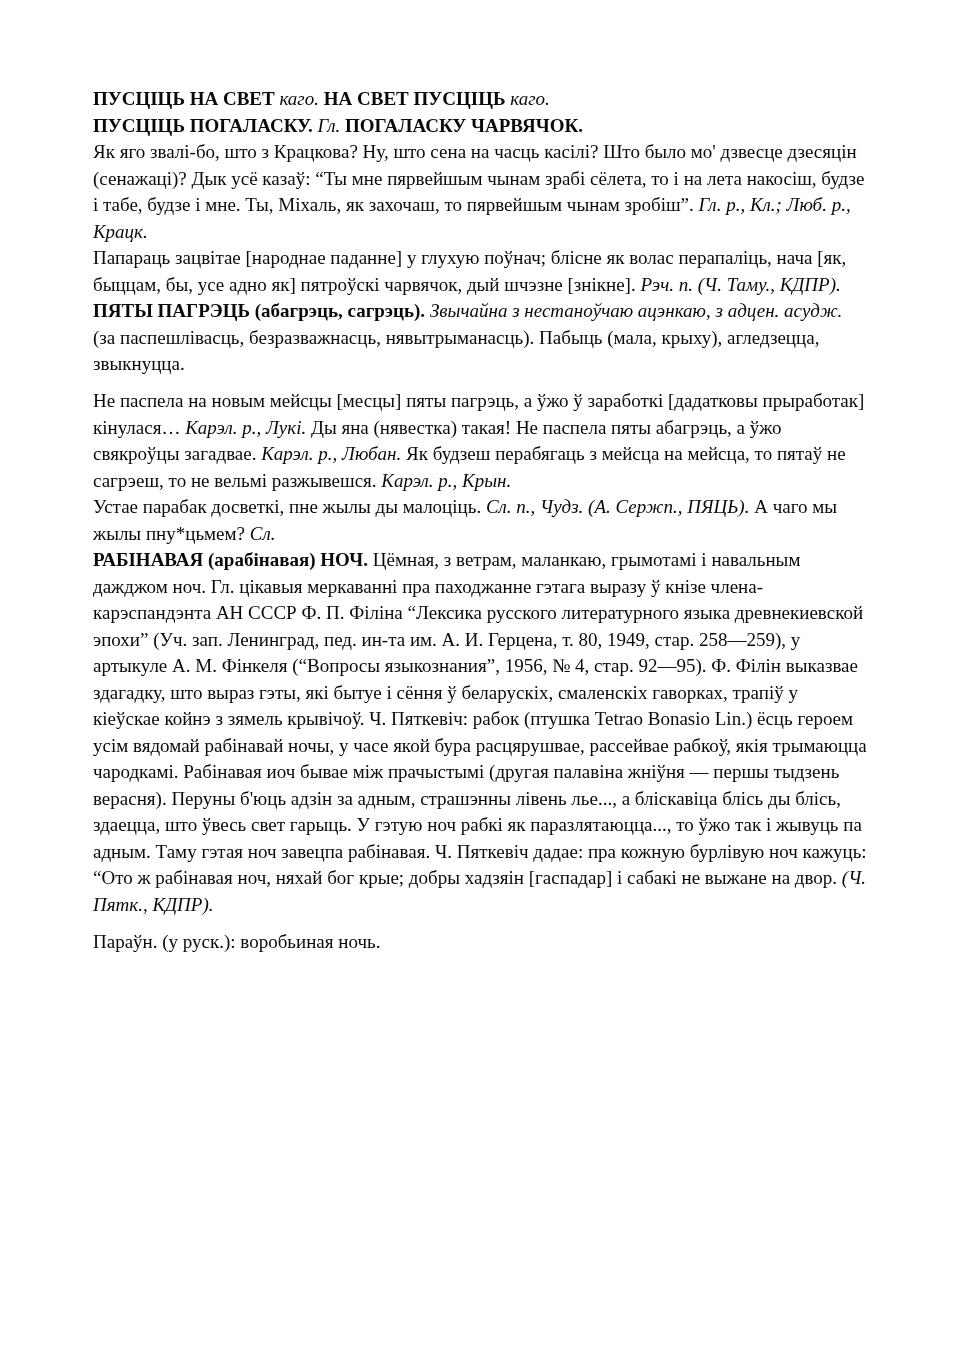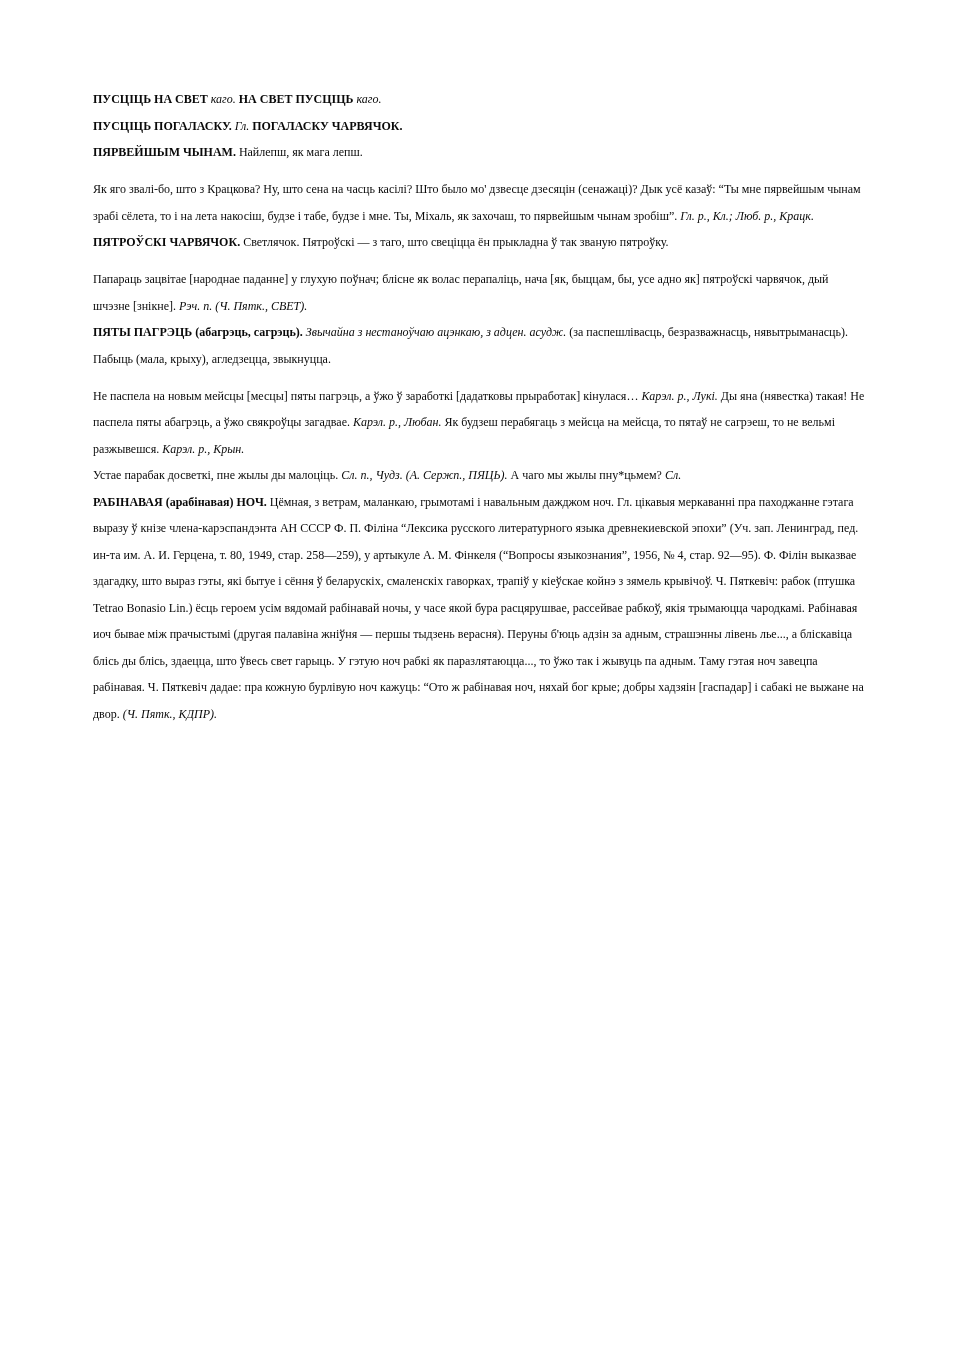--- a/index.html
+++ b/index.html
@@ -8,21 +8,21 @@
     background: #ffffff;
   }
   .page {
     position: relative;
     width: 960px;
     min-height: 1357px;
     box-sizing: border-box;
     background: #ffffff;
     color: #0a0a0a;
     font-family: "Liberation Serif", "DejaVu Serif", serif;
-    font-size: 12px;
+    font-size: 19px;
     line-height: 26.5px;
     padding: 86px 92px 60px 93px;
     text-align: left;
   }
   .entry { margin: 0; }
   .para {
     margin: 0 0 10.5px 0;
     padding: 0;
   }
   .para:last-child { margin-bottom: 0; }
@@ -36,35 +36,34 @@
 
   <article class="entry">
     <p class="para"><span class="bold">ПУСЦІЦЬ НА СВЕТ </span><span class="italic">каго.</span><span> </span><span class="bold">НА СВЕТ ПУСЦІЦЬ </span><span class="italic">каго.</span></p>
   </article>
 
   <article class="entry">
     <p class="para"><span class="bold">ПУСЦІЦЬ ПОГАЛАСКУ. </span><span class="italic">Гл. </span><span class="bold">ПОГАЛАСКУ ЧАРВЯЧОК.</span></p>
   </article>
 
   <article class="entry">
-    <p class="para"><span class="bold">ПЯРВЕЙШЫМ ЧЫНАМ. </span><span>Найлепш, як мага лепш.</span></p>
     <p class="para"><span>Як яго звалі-бо, што з Крацкова? Ну, што сена на часць касілі? Што было мо' дзвесце дзесяцін (сенажаці)? Дык усё казаў: “Ты мне пярвейшым чынам зрабі сёлета, то і на лета накосіш, будзе і табе, будзе і мне. Ты, Міхаль, як захочаш, то пярвейшым чынам зробіш”. </span><span class="italic">Гл. р., Кл.; Люб. р., Крацк.</span></p>
   </article>
 
   <article class="entry">
-    <p class="para"><span class="bold">ПЯТРОЎСКІ ЧАРВЯЧОК. </span><span>Светлячок. Пятроўскі — з таго, што свеціцца ён прыкладна ў так званую пятроўку.</span></p>
-    <p class="para"><span>Папараць зацвітае [народнае паданне] у глухую поўнач; блісне як волас перапаліць, нача [як, быццам, бы, усе адно як] пятроўскі чарвячок, дый шчэзне [знікне]. </span><span class="italic">Рэч. п. (Ч. Пятк., СВЕТ).</span></p>
+    <p class="para"><span>Папараць зацвітае [народнае паданне] у глухую поўнач; блісне як волас перапаліць, нача [як, быццам, бы, усе адно як] пятроўскі чарвячок, дый шчэзне [знікне]. </span><span class="italic">Рэч. п. (Ч. Таму., КДПР).</span></p>
   </article>
 
   <article class="entry">
     <p class="para"><span class="bold">ПЯТЫ ПАГРЭЦЬ (абагрэць, сагрэць). </span><span class="italic">Звычайна з нестаноўчаю ацэнкаю, з адцен. асудж. </span><span>(за паспешлівасць, безразважнасць, нявытрыманасць). Пабыць (мала, крыху), агледзецца, звыкнуцца.</span></p>
     <p class="para"><span>Не паспела на новым мейсцы [месцы] пяты пагрэць, а ўжо ў заработкі [дадатковы прыработак] кінулася… </span><span class="italic">Карэл. р., Лукі. </span><span>Ды яна (нявестка) такая! Не паспела пяты абагрэць, а ўжо свякроўцы загадвае. </span><span class="italic">Карэл. р., Любан. </span><span>Як будзеш перабягаць з мейсца на мейсца, то пятаў не сагрэеш, то не вельмі разжывешся. </span><span class="italic">Карэл. р., Крын.</span></p>
   </article>
 
   <article class="entry">
     <p class="para"><span>Устае парабак досветкі, пне жылы ды малоціць. </span><span class="italic">Сл. п., Чудз. (А. Сержп., ПЯЦЬ). </span><span>А чаго мы жылы пну*цьмем? </span><span class="italic">Сл.</span></p>
   </article>
 
   <article class="entry">
     <p class="para"><span class="bold">РАБІНАВАЯ (арабінавая) НОЧ. </span><span>Цёмная, з ветрам, маланкаю, грымотамі і навальным дажджом ноч. Гл. цікавыя меркаванні пра паходжанне гэтага выразу ў кнізе члена-карэспандэнта АН СССР Ф. П. Філіна “Лексика русского литературного языка древнекиевской эпохи” (Уч. зап. Ленинград, пед. ин-та им. А. И. Герцена, т. 80, 1949, стар. 258—259), у артыкуле А. М. Фінкеля (“Вопросы языкознания”, 1956, № 4, стар. 92—95). Ф. Філін выказвае здагадку, што выраз гэты, які бытуе і сёння ў беларускіх, смаленскіх гаворках, трапіў у кіеўскае койнэ з зямель крывічоў. Ч. Пяткевіч: рабок (птушка Tetrao Bonasio Lin.) ёсць героем усім вядомай рабінавай ночы, у часе якой бура расцярушвае, рассейвае рабкоў, якія трымаюцца чародкамі. Рабінавая иоч бывае між прачыстымі (другая палавіна жніўня — першы тыдзень верасня). Перуны б'юць адзін за адным, страшэнны лівень лье..., а бліскавіца блісь ды блісь, здаецца, што ўвесь свет гарыць. У гэтую ноч рабкі як паразлятаюцца..., то ўжо так і жывуць па адным. Таму гэтая ноч завецпа рабінавая. Ч. Пяткевіч дадае: пра кожную бурлівую ноч кажуць: “Ото ж рабінавая ноч, няхай бог крые; добры хадзяін [гаспадар] і сабакі не выжане на двор. </span><span class="italic">(Ч. Пятк., КДПР).</span></p>
+    <p class="para"><span>Параўн. (у руск.): воробьиная ночь.</span></p>
   </article>
 
 </div>
 
 </body></html>

